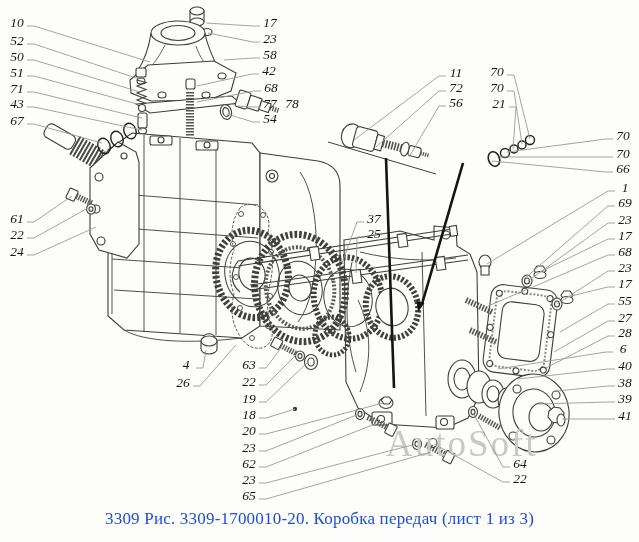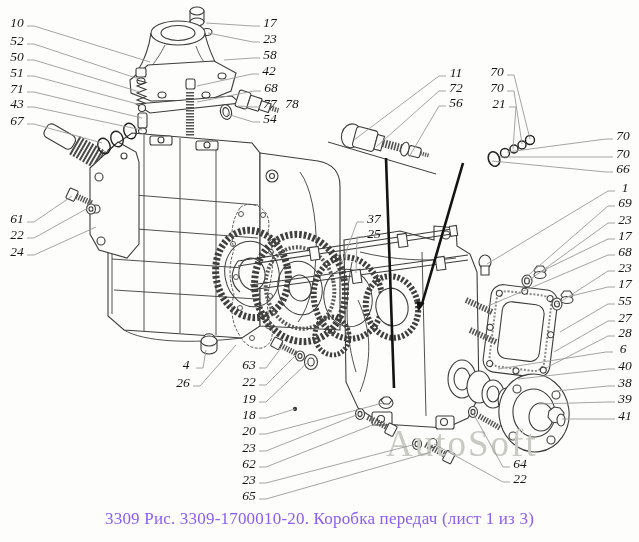--- a/index.html
+++ b/index.html
@@ -1,20 +1,20 @@
 <!DOCTYPE html>
 <html><head>
 <meta charset="utf-8">
 <style>
   html,body{margin:0;padding:0;background:#fdfdfb;}
   #page{position:relative;width:639px;height:542px;background:#fdfdfb;overflow:hidden;
         font-family:"Liberation Serif",serif;}
   #art{position:absolute;left:0;top:0;}
   .caption{position:absolute;left:0;top:509px;width:639px;text-align:center;
-           font-size:17px;color:#8b5cf6;letter-spacing:.2px;}
+           font-size:17px;color:#1d4ed8;letter-spacing:.2px;}
   text.callout{font-family:"Liberation Serif",serif;font-style:italic;font-size:13.5px;
                fill:#161616;text-anchor:middle;}
   .leader{fill:none;stroke:#9a9a9a;stroke-width:.9;}
   .wm{font-family:"Liberation Serif",serif;font-size:37px;fill:#c9c9c3;letter-spacing:2px;}
   svg *{vector-effect:non-scaling-stroke;}
 </style>
 </head>
 <body>
 
 <div id="page">

